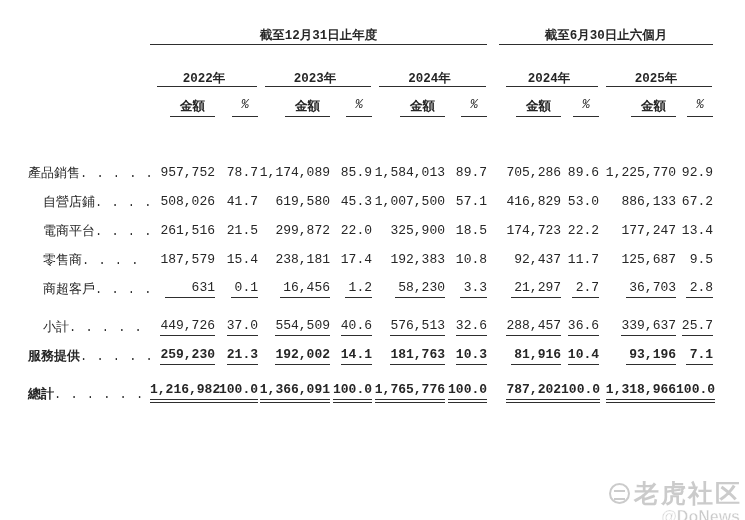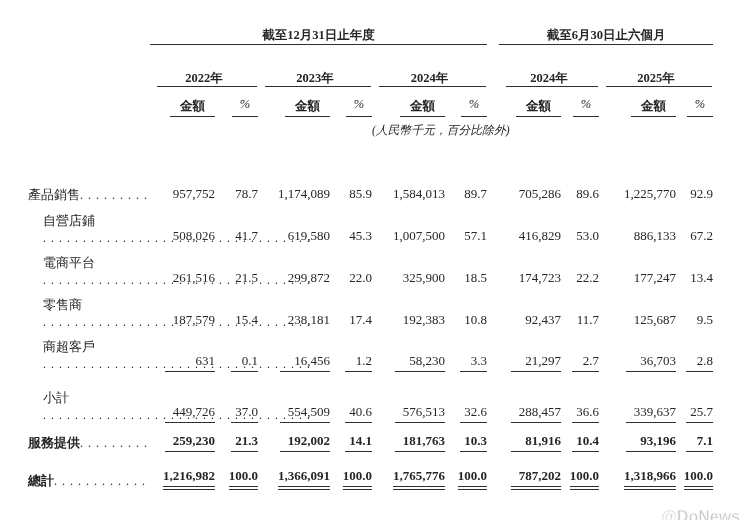--- a/index.html
+++ b/index.html
@@ -12,20 +12,21 @@
     position: relative;
   }
   .page { position: relative; width: 745px; height: 520px; }
 
   table.fin {
     border-collapse: collapse;
     table-layout: fixed;
     margin: 12px 0 0 28px;
     width: 685px;
     font-size: 13px;
+    font-family: Liberation Mono, monospace;
   }
   table.fin td { padding: 0; vertical-align: bottom; overflow: visible; }
 
   
   .group-row td { height: 32px; font-weight: bold; font-size: 12.5px; }
   td.group-head { text-align: center; border-bottom: 1.4px solid #2e2e2e; padding-bottom: 5px; }
 
   .year-row td { height: 42px; font-weight: bold; font-size: 12.5px; }
   td.yr { text-align: center; position: relative; padding-bottom: 6px; }
   td.yr::after {
@@ -51,21 +52,21 @@
   tbody td { height: 29px; padding-bottom: 5px; }
   tbody tr:first-child td { padding-top: 36px; }
   tr.sp td { padding-top: 9px; }
   tr.b { font-weight: bold; }
 
   td.lblcell { white-space: nowrap; }
   .lbl { display: flex; align-items: baseline; }
   .lbl .t { white-space: nowrap; margin-top: 8px; }
   .lbl .dots { flex: 1; overflow: hidden; white-space: nowrap; color: #2b2b2b; font-weight: normal; }
   .lbl .dots::after { content: ". . . . . . . . . . . . . . . . . . . . . . . . . . . . . . . . . ."; letter-spacing: 1px; font-size: 12px; }
-  td.ind .lbl { padding-left: 15px; flex-direction: column; }
+  td.ind .lbl { padding-left: 15px; }
   td.sec { font-style: italic; font-weight: bold; }
 
   td.amt, td.pct { text-align: right; }
   td.amt span, td.pct span { display: inline-block; text-align: right; padding-bottom: 2px; }
   td.amt span { min-width: 50px; }
   td.pct span { min-width: 27px; }
   td.u span  { border-bottom: 1.2px solid #2e2e2e; }
   td.uu span { border-bottom: 4px double #2e2e2e; }
 
   
@@ -139,33 +140,20 @@
         <td class="amt-h"><span>金額</span></td>
         <td class="pct-h"><span>%</span></td>
         <td class="amt-h"><span>金額</span></td>
         <td class="pct-h"><span>%</span></td>
         <td></td>
         <td class="amt-h"><span>金額</span></td>
         <td class="pct-h"><span>%</span></td>
         <td class="amt-h"><span>金額</span></td>
         <td class="pct-h"><span>%</span></td>
       </tr>
-      <tr class="note-row n1">
-        <td></td>
-          <td></td>
-          <td></td>
-          <td></td>
-          <td></td>
-        <td colspan="2">(人民幣千元，百分比除外)</td>
-        <td></td>
-          <td></td>
-          <td></td>
-          <td></td>
-          <td></td>
-      </tr>
     </thead>
 
     <tbody>
         <tr>
           <td class="lblcell">
             <div class="lbl">
               <span class="t">產品銷售</span>
               <span class="dots"></span>
             </div>
           </td>
@@ -311,16 +299,20 @@
           <td></td>
           <td class="amt uu"><span>787,202</span></td>
           <td class="pct uu"><span>100.0</span></td>
           <td class="amt uu"><span>1,318,966</span></td>
           <td class="pct uu"><span>100.0</span></td>
         </tr>
       </tbody>
   </table>
 
   <div class="watermark">
+    <div class="wm-top">
+      <span class="wm-logo"></span>
+      <span class="wm-brand">老虎社区</span>
+    </div>
     <div class="wm-handle">@DoNews</div>
   </div>
 
 </div>
 
 </body></html>

